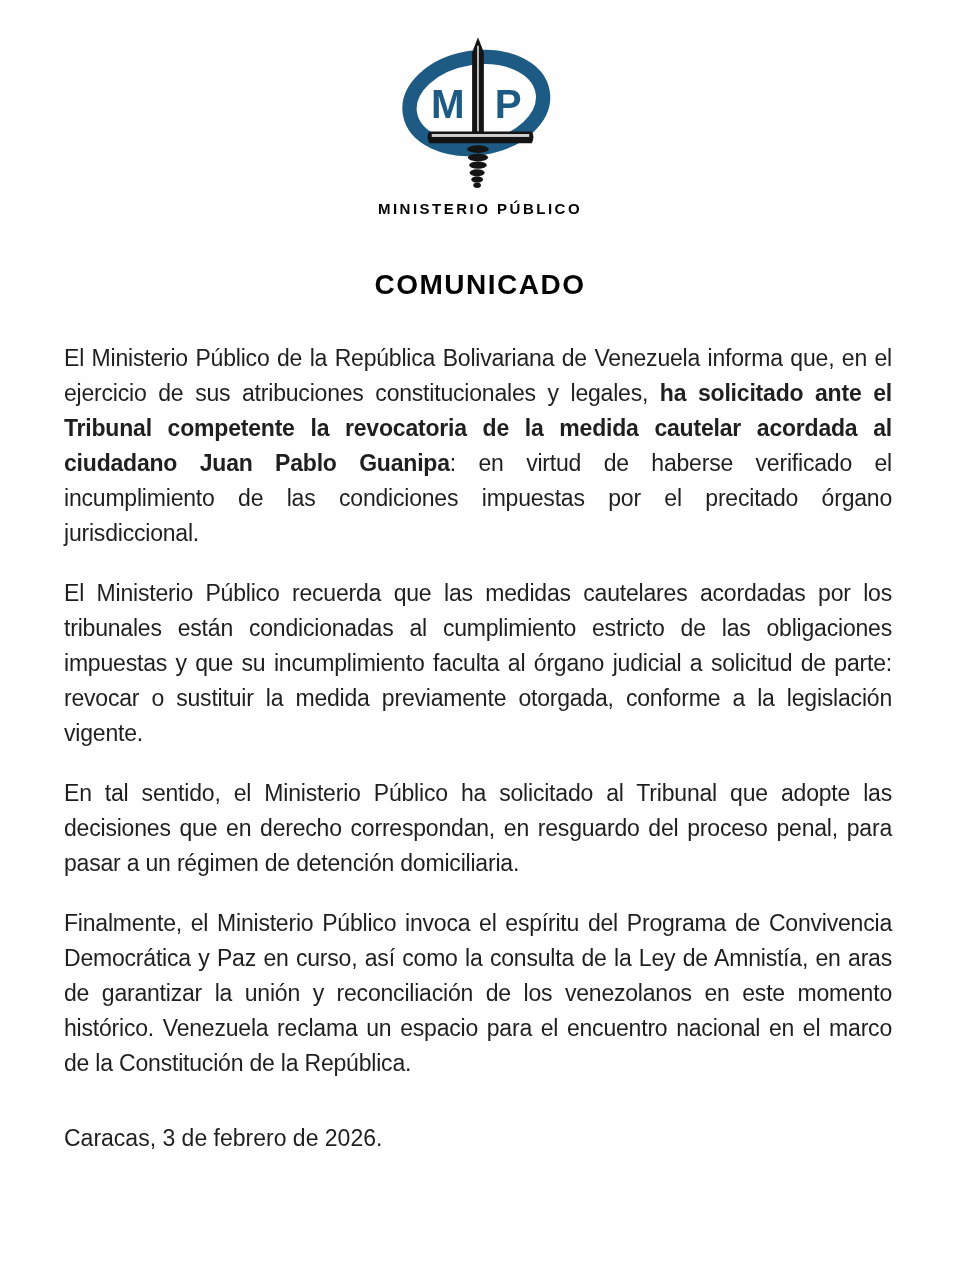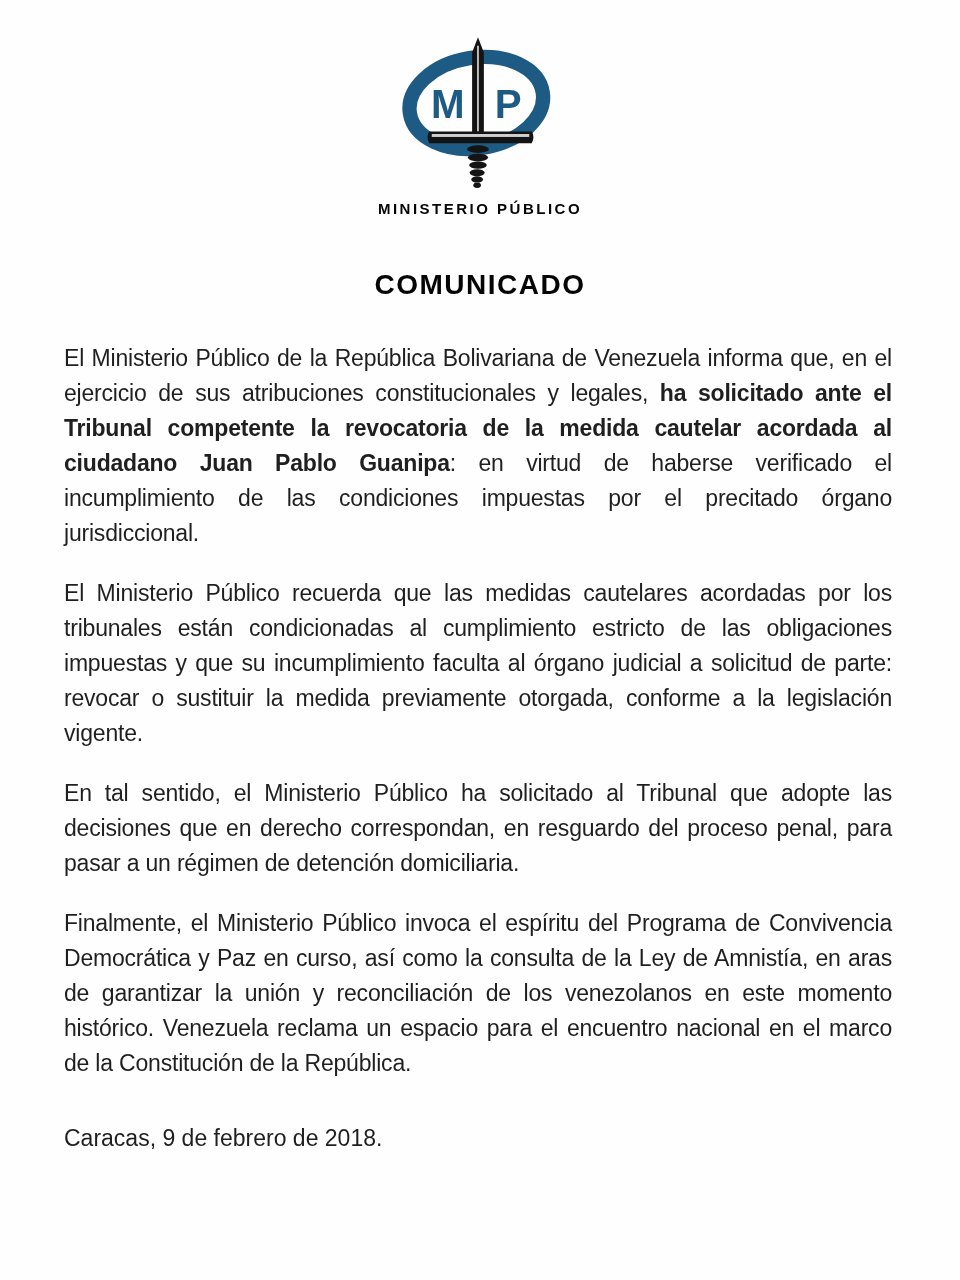--- a/index.html
+++ b/index.html
@@ -86,16 +86,16 @@
   <div class="doc-title">COMUNICADO</div>
 
   <div class="body-wrap">
       <p class="body-par"><span>El Ministerio Público de la República Bolivariana de Venezuela informa que, en el ejercicio de sus atribuciones constitucionales y legales, </span><span class="b">ha solicitado ante el Tribunal competente la revocatoria de la medida cautelar acordada al ciudadano Juan Pablo Guanipa</span><span>: en virtud de haberse verificado el incumplimiento de las condiciones impuestas por el precitado órgano jurisdiccional.</span></p>
       <p class="body-par"><span>El Ministerio Público recuerda que las medidas cautelares acordadas por los tribunales están condicionadas al cumplimiento estricto de las obligaciones impuestas y que su incumplimiento faculta al órgano judicial a solicitud de parte: revocar o sustituir la medida previamente otorgada, conforme a la legislación vigente.</span></p>
       <p class="body-par"><span>En tal sentido, el Ministerio Público ha solicitado al Tribunal que adopte las decisiones que en derecho correspondan, en resguardo del proceso penal, para pasar a un régimen de detención domiciliaria.</span></p>
       <p class="body-par"><span>Finalmente, el Ministerio Público invoca el espíritu del Programa de Convivencia Democrática y Paz en curso, así como la consulta de la Ley de Amnistía, en aras de garantizar la unión y reconciliación de los venezolanos en este momento histórico. Venezuela reclama un espacio para el encuentro nacional en el marco de la Constitución de la República.</span></p>
     </div>
 
   <div class="body-wrap dateline-wrap">
-    <div class="dateline">Caracas, 9 de febrero de 2018.</div>
+    <div class="dateline">Caracas, 3 de febrero de 2026.</div>
   </div>
 
 </div>
 
 </body></html>

